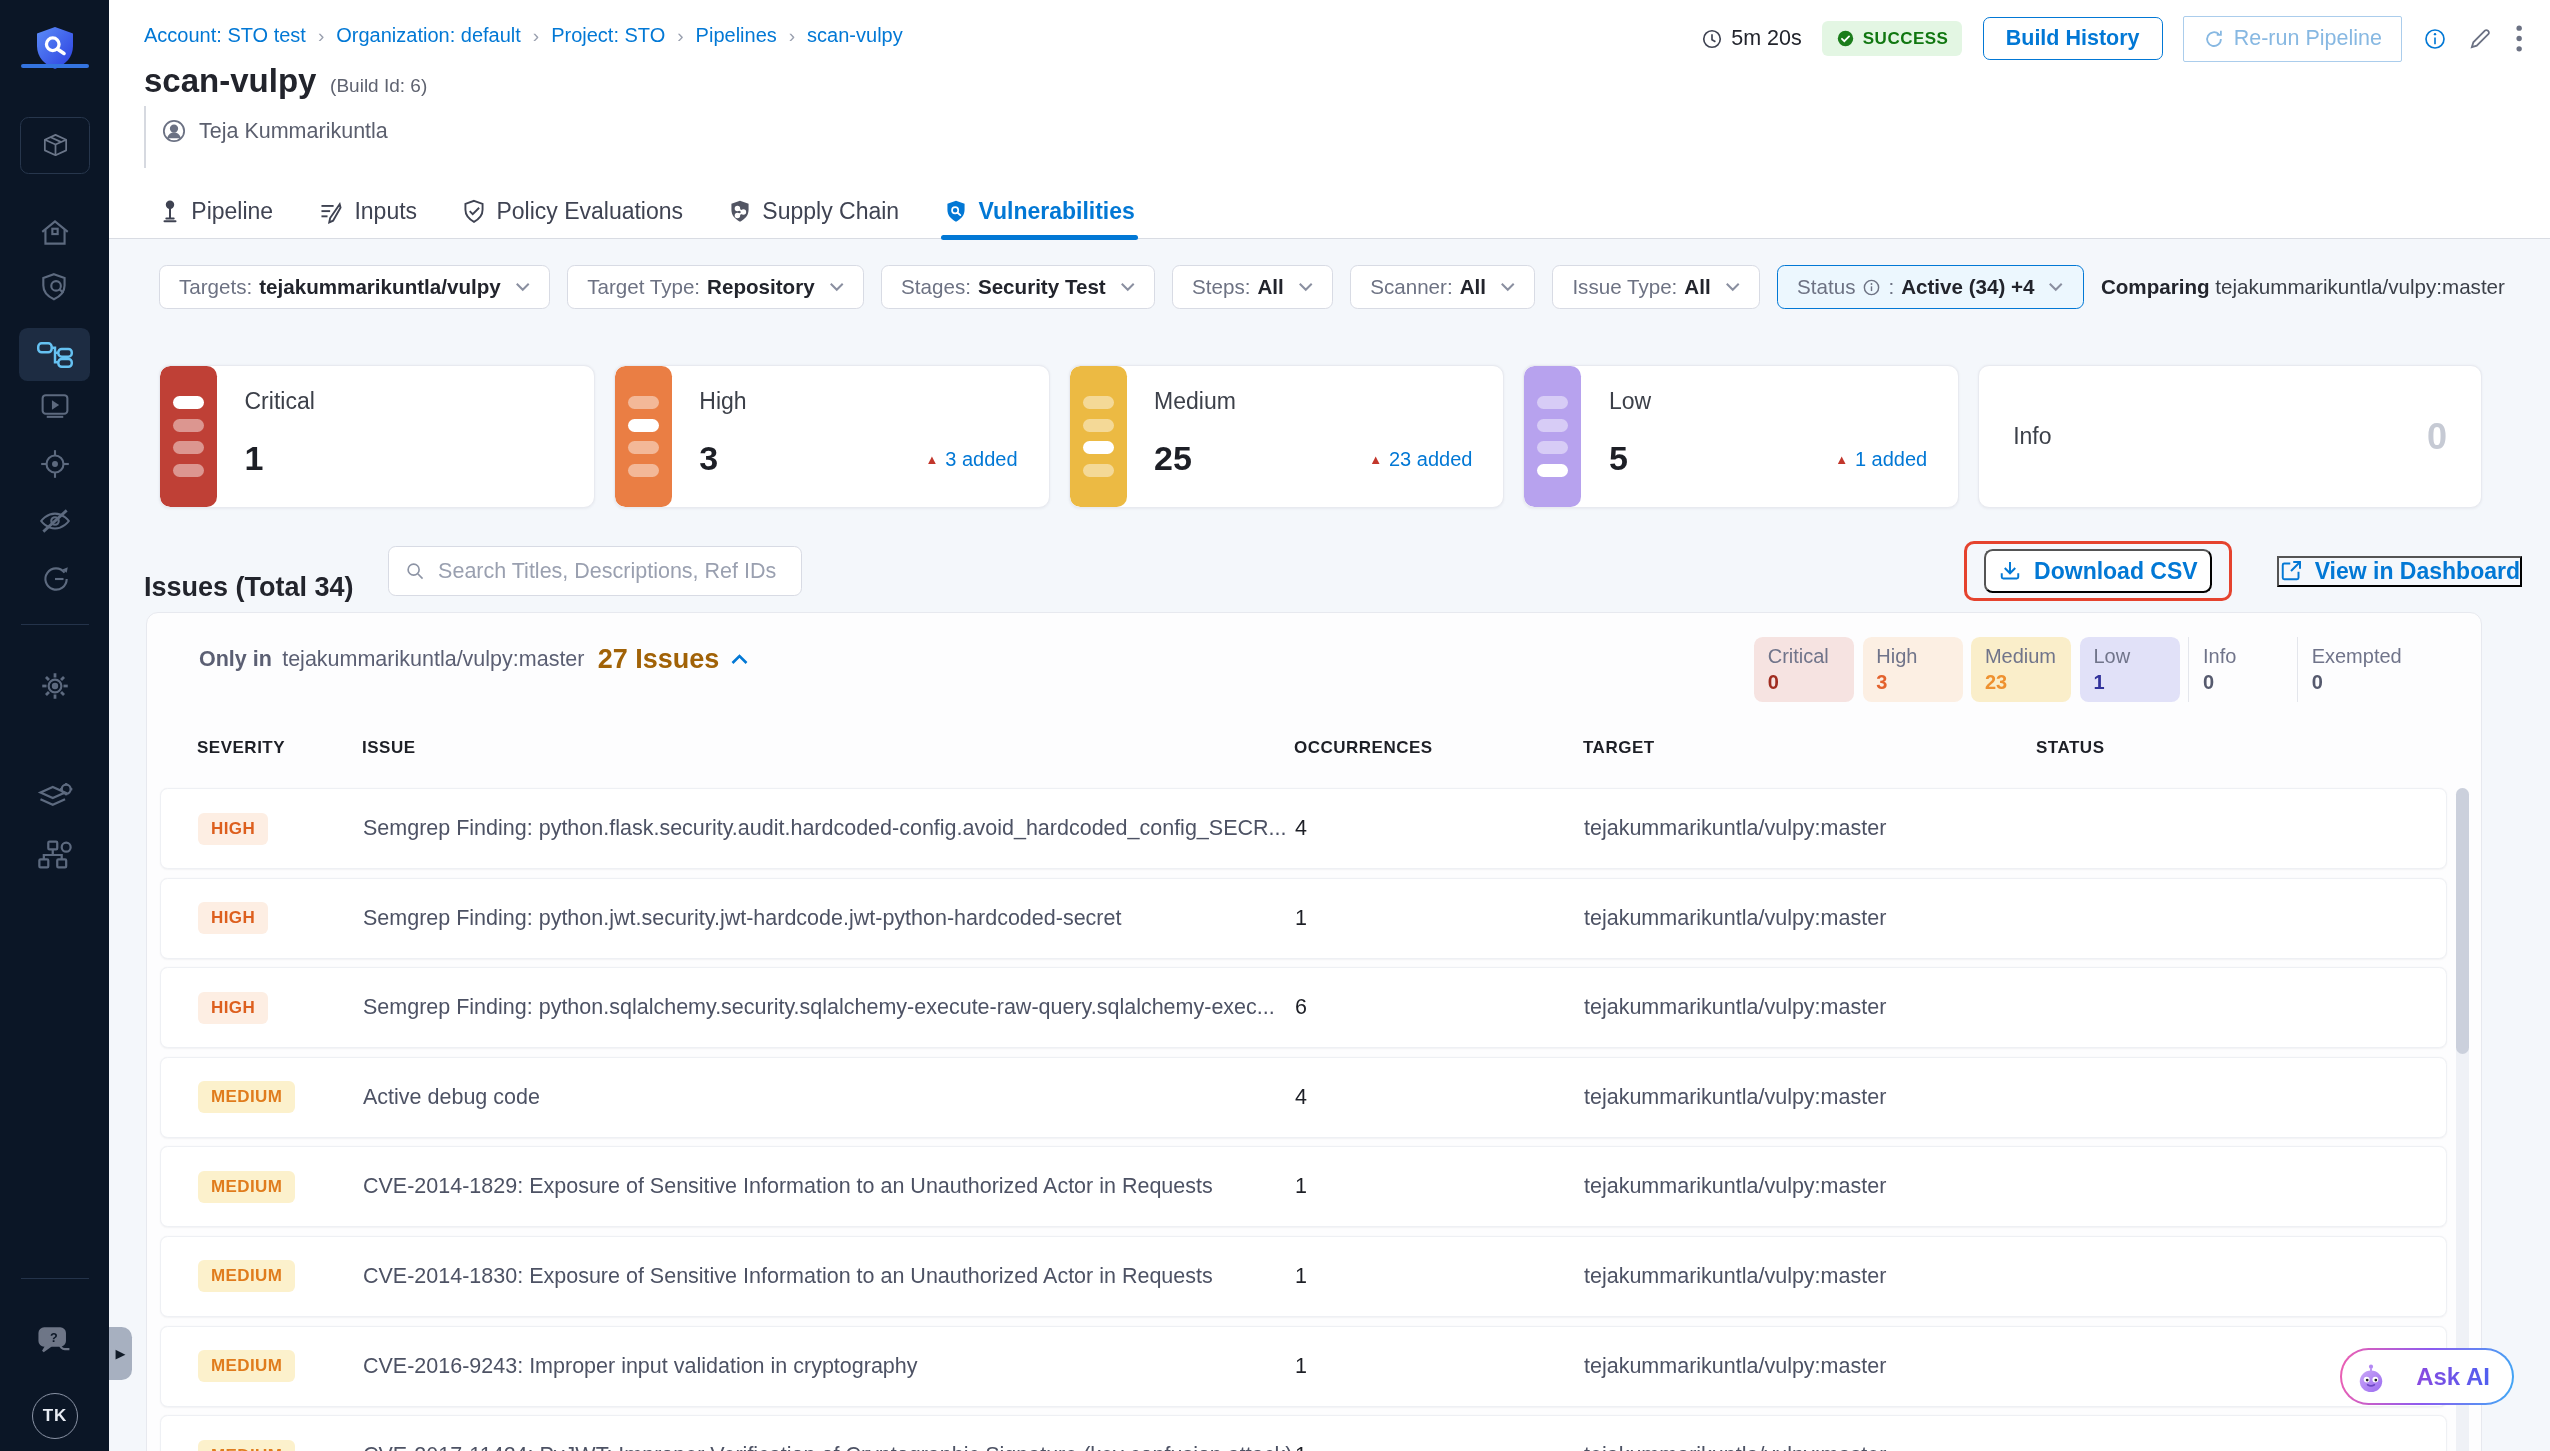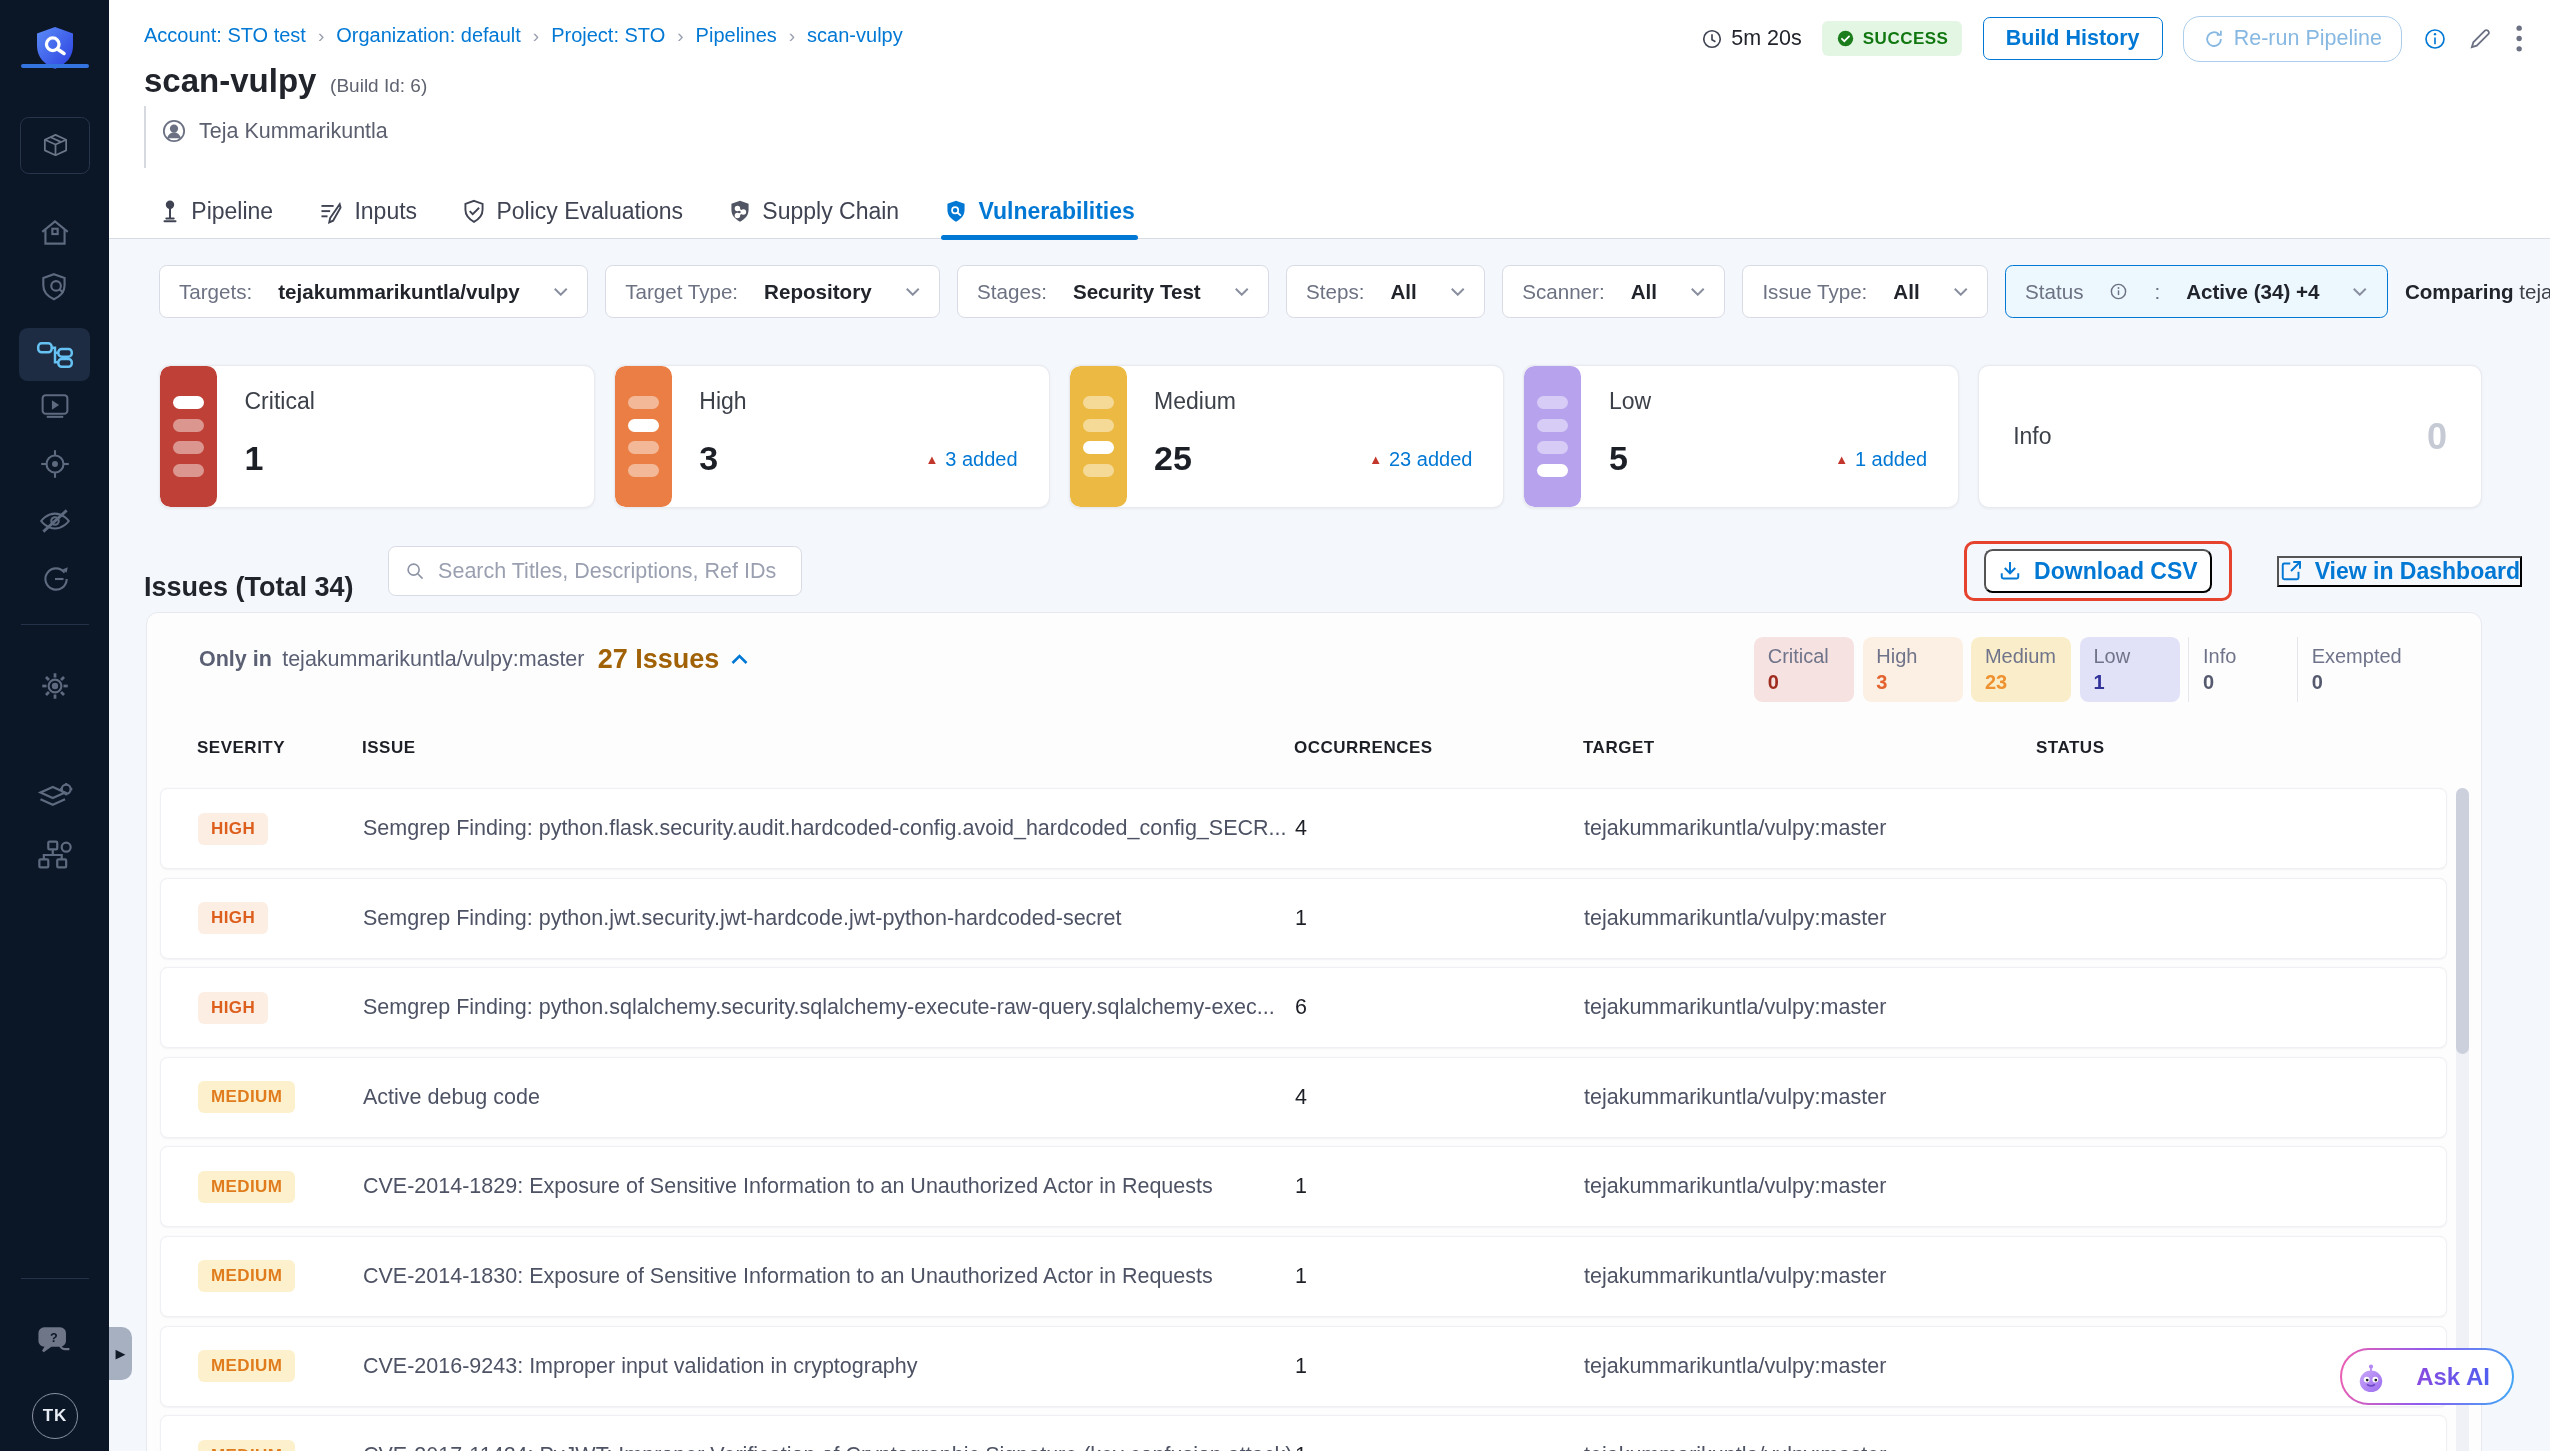--- a/index.html
+++ b/index.html
@@ -29,31 +29,31 @@
   .page-title-row { position:absolute; left:35px; top:62px; display:flex; align-items:baseline; gap:13.7px; }
   .page-title { font-size:33px; font-weight:bold; color:#22242c; }
   .build-id { font-size:19px; color:#5f6370; }
   .author-line { position:absolute; left:35px; top:106px; width:1.7px; height:62px; background:#d6d9e0; }
   .author-row { position:absolute; left:52px; top:118px; display:flex; align-items:center; gap:12px; color:#5b5f6e; font-size:21.5px; }
 
   .top-actions { position:absolute; right:26px; top:13.7px; height:50px; display:flex; align-items:center; gap:20.6px; }
   .duration { display:flex; align-items:center; gap:8.6px; font-size:21.5px; color:#22242c; }
   .status-badge { display:flex; align-items:center; gap:7.7px; background:#e3f6e3; border-radius:6px; padding:7.7px 13.7px; font-size:17px; font-weight:bold; color:#117711; letter-spacing:0.5px; }
   .btn-outline { border:1.7px solid #0278d5; color:#0278d5; background:#fff; border-radius:6.9px; font-size:21.5px; font-weight:600; padding:8px 22px; }
-  .btn-disabled { border:1.7px solid #abcdec; color:#87b8e2; background:#fff; border-radius:17px; font-size:21.5px; padding:9.4px 19px; display:flex; align-items:center; gap:8.6px; }
+  .btn-disabled { border:1.7px solid #abcdec; color:#87b8e2; background:#fff; border-radius:2px; font-size:21.5px; padding:9.4px 19px; display:flex; align-items:center; gap:8.6px; }
   .icon-btn { color:#6b7183; display:flex; align-items:center; }
 
   .tabs-bar { position:absolute; left:0; top:185px; width:2441px; height:53px; display:flex; align-items:center; gap:45px; padding-left:50px; }
   .tab { display:flex; align-items:center; gap:10.3px; font-size:23px; color:#3f4352; height:53px; position:relative; }
   .tab.active { color:#0278d5; font-weight:600; }
   .tab.active::after { content:""; position:absolute; left:-3.4px; right:-3.4px; bottom:-1.7px; height:4.3px; background:#0278d5; border-radius:2.6px; }
 
   
   .filters-row { position:absolute; left:50px; top:265px; width:2323px; display:flex; align-items:center; gap:17px; }
-  .pill { height:53px; background:#fff; border:0.9px solid #d8dbe4; border-radius:7.7px; display:flex; align-items:center; gap:26px; padding:0 19px; font-size:20.6px; white-space:nowrap; }
+  .pill { height:44px; background:#fff; border:0.9px solid #d8dbe4; border-radius:7.7px; display:flex; align-items:center; gap:7px; padding:0 19px; font-size:20.6px; white-space:nowrap; }
   .pill .f-label { color:#6d7283; }
   .pill .f-value { color:#22242c; font-weight:600; }
   .pill .chev { color:#8a8fa0; margin-left:6.9px; display:flex; }
   .pill.status-pill { background:#ecf7fe; border:1.7px solid #0278d5; }
   .comparing { margin-left:auto; font-size:20.6px; color:#3c4049; white-space:nowrap; }
   .comparing b { font-weight:bold; color:#22242c; }
 
   
   .cards-row { position:absolute; left:50px; top:365px; width:2323px; height:143px; display:flex; gap:19px; }
   .sev-card { flex:1; background:#fff; border:0.9px solid #e8eaf0; border-radius:11px; box-shadow:0 0.9px 2.6px rgba(30,40,60,.06); position:relative; display:flex; overflow:hidden; }

